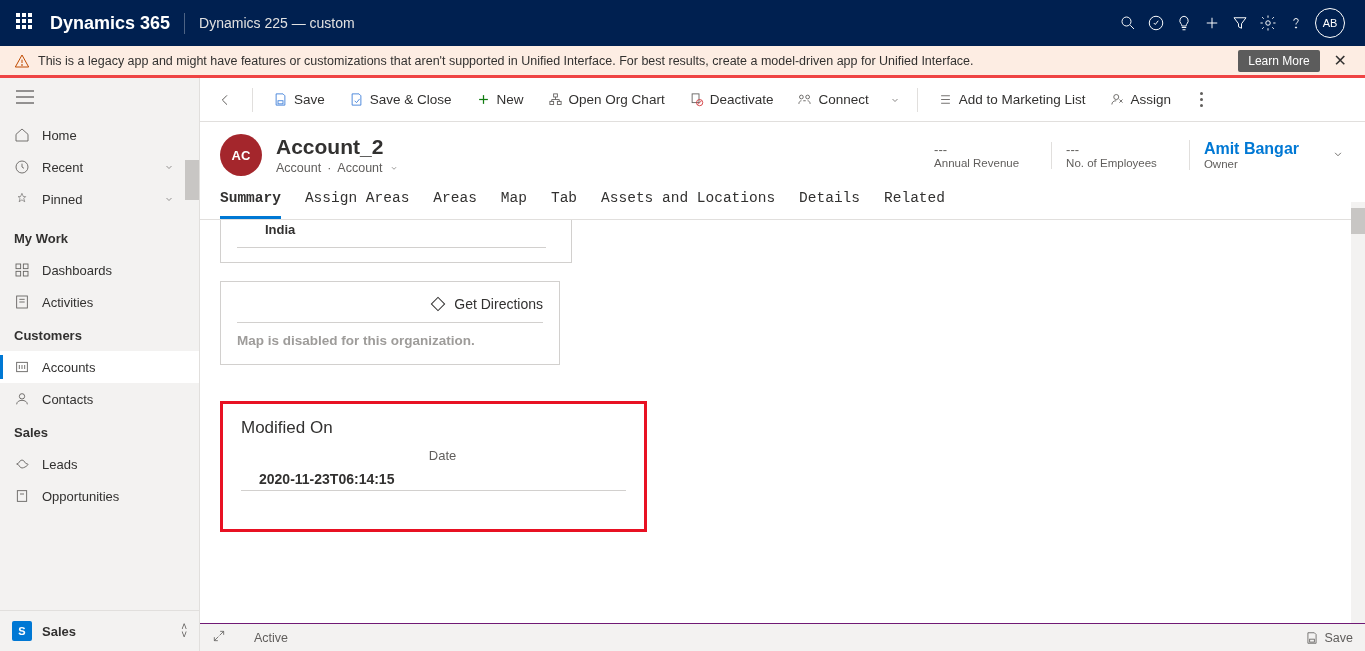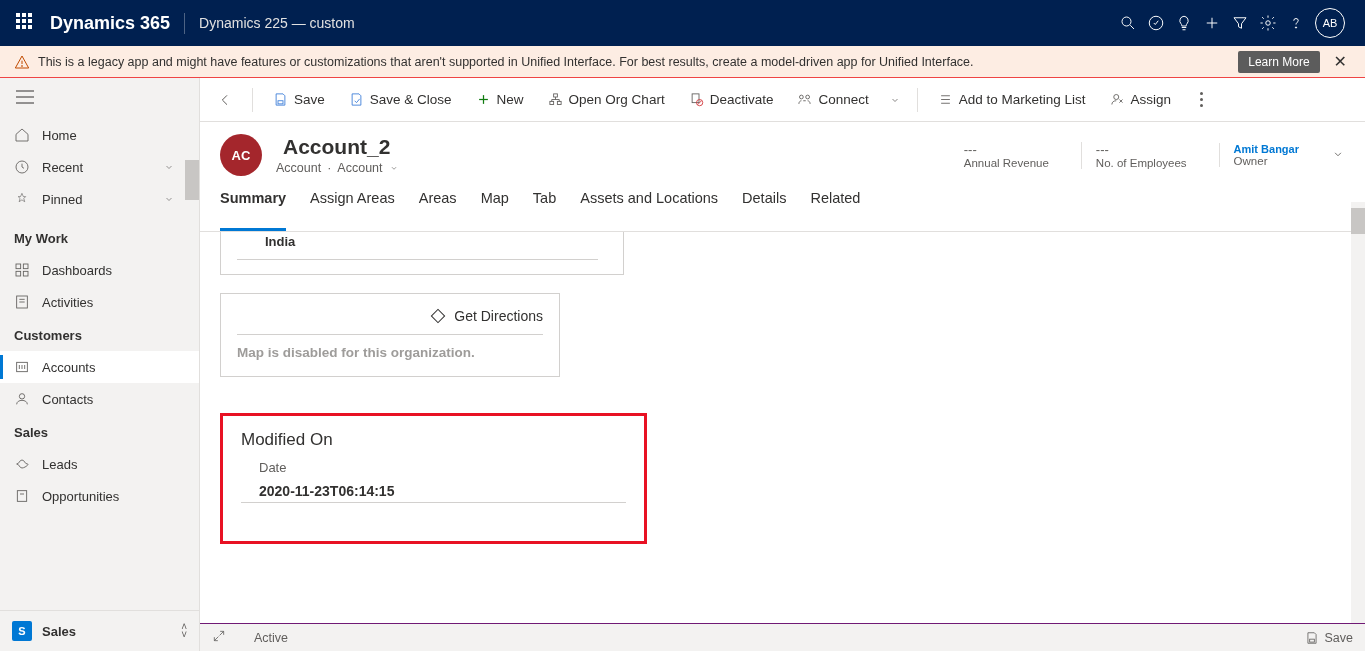--- a/index.html
+++ b/index.html
@@ -9,21 +9,21 @@
   .top-nav { background: #002050; color: #fff; height: 46px; display: flex; align-items: center; padding: 0 10px; }
   .waffle { width: 20px; height: 20px; display: grid; grid-template-columns: repeat(3,4px); grid-template-rows: repeat(3,4px); gap: 2px; margin: 0 14px 0 6px; cursor: pointer; }
   .waffle span { background: #fff; width: 4px; height: 4px; }
   .brand { font-size: 18px; font-weight: 600; padding-right: 14px; border-right: 1px solid rgba(255,255,255,0.3); }
   .env { font-size: 14px; padding-left: 14px; color: #e1e1e1; }
   .top-right { margin-left: auto; display: flex; align-items: center; gap: 10px; padding-right: 10px; }
   .top-icon { width: 18px; height: 18px; stroke: #fff; fill: none; stroke-width: 1.3; cursor: pointer; }
   .avatar { width: 30px; height: 30px; border: 1px solid #fff; border-radius: 50%; display: flex; align-items: center; justify-content: center; font-size: 11px; cursor: pointer; }
 
   
-  .warning { background: #FDEDE3; border-bottom: 1px solid #ef4444; height: 32px; display: flex; align-items: center; padding: 0 14px; font-size: 12.5px; color: #323130; }
+  .warning { background: #FDEDE3; border-bottom: 3px solid #ef4444; height: 32px; display: flex; align-items: center; padding: 0 14px; font-size: 12.5px; color: #323130; }
   .warning svg { width: 16px; height: 16px; stroke: #c04a00; fill: none; stroke-width: 1.5; margin-right: 8px; }
   .warning .spacer { flex: 1; }
   .learn-more { background: #5c5c5c; color: #fff; padding: 4px 10px; border-radius: 2px; font-size: 12px; cursor: pointer; margin-right: 10px; }
   .close-x { font-size: 16px; cursor: pointer; padding: 4px; }
 
   
   .layout { display: flex; height: calc(651px - 46px - 32px); }
 
   
   .sidebar { width: 200px; background: #f3f2f1; border-right: 1px solid #e1dfdd; display: flex; flex-direction: column; }
@@ -50,47 +50,47 @@
   .vr { width:1px; height:24px; background:#e1dfdd; margin: 0 6px; }
   .cmd { display: flex; align-items: center; padding: 6px 10px; cursor: pointer; font-size: 13.5px; gap: 6px; }
   .cmd svg { width: 15px; height: 15px; fill: none; stroke-width: 1.4; }
   .overflow-chev { width:24px; display:flex; justify-content:center; cursor:pointer; }
   .overflow-dots { width: 20px; display:flex; flex-direction:column; gap:3px; align-items:center; cursor:pointer; margin-left:6px;}
   .overflow-dots span{width:3px;height:3px;background:#605e5c;border-radius:50%;}
 
   
   .rec-header { display: flex; align-items: center; padding: 12px 20px 0 20px; }
   .rec-icon { width: 42px; height: 42px; border-radius: 50%; background: #a4262c; color:#fff; display:flex; align-items:center; justify-content:center; font-weight:600; font-size:13px; margin-right:14px;}
-  .rec-title h1 { font-size: 21px; font-weight: 600; margin-left: 7px; }
+  .rec-title h1 { font-size: 21px; font-weight: 600; }
   .rec-sub { font-size: 12.5px; color: #605e5c; display:flex; align-items:center; gap:6px; margin-top:2px;}
   .rec-sub svg{width:10px;height:10px;stroke:#605e5c;fill:none;stroke-width:1.5;}
   .rec-fields { margin-left: auto; display: flex; align-items: center; gap: 18px; }
   .rec-field { border-left: 1px solid #e1dfdd; padding: 0 14px; }
   .rec-field:first-child{border-left:none;}
   .rec-val { font-size: 13px; color: #605e5c; }
   .rec-lbl { font-size: 11.5px; color: #605e5c; }
-  .rec-owner .rec-val { color: #0078d4; font-weight:600; font-size:11px;}
+  .rec-owner .rec-val { color: #0078d4; font-weight:600; font-size:16px;}
   .expand-chev svg{width:14px;height:14px;stroke:#605e5c;fill:none;stroke-width:1.5;}
 
   
   .tabs { display:flex; gap: 24px; padding: 14px 20px 0 20px; border-bottom: 1px solid #e1dfdd; }
-  .tab { padding-bottom: 22px; font-size: 14.5px; cursor:pointer; }
+  .tab { padding-bottom: 10px; font-size: 14.5px; cursor:pointer;font-family:Liberation Mono, monospace; }
   .tab.active { font-weight: 600; border-bottom: 3px solid #0078d4; }
 
   
   .content { flex:1; overflow:auto; padding: 0 20px 14px 20px; background:#fff; position:relative;}
-  .card-partial { border:1px solid #d2d0ce; border-top:none; width:404px; padding: 0 25px 14px 16px;}
+  .card-partial { border:1px solid #d2d0ce; border-top:none; width:352px; padding: 0 25px 14px 16px;}
   .india { font-weight: 700; font-size: 13px; padding: 2px 0 10px 28px; border-bottom: 1px solid #d2d0ce;}
   .get-dir { border:1px solid #d2d0ce; width:340px; margin-top:18px; padding: 14px 16px 16px 16px;}
   .get-dir-row { display:flex; justify-content:flex-end; align-items:center; gap:8px; border-bottom:1px solid #d2d0ce; padding-bottom:10px; font-size:14px; cursor:pointer;}
   .get-dir-row svg{width:16px;height:16px;stroke:#323130;fill:none;stroke-width:1.5;}
   .map-disabled { color:#9e9c9a; font-size:13.5px; font-weight:600; padding-top:10px;}
   .highlight-card { border: 3px solid #e81123; width: 427px; margin-top: 36px; padding: 14px 18px 38px 18px;}
   .hc-title { font-size: 17px; margin-bottom: 10px; }
-  .hc-label { font-size: 13px; color:#605e5c; padding-left: 18px; margin-bottom:8px;}
+  .hc-label { font-size: 13px; color:#605e5c; padding-left: 18px; margin-bottom:8px;text-align:center;}
   .hc-value { font-size: 14px; font-weight:700; padding: 0 0 3px 18px; border-bottom:1px solid #d2d0ce;}
 
   
   .statusbar { height: 28px; background:#f3f2f1; border-top:1px solid #701a75; display:flex; align-items:center; padding:0 12px; font-size:12.5px; color:#605e5c;}
   .statusbar .expand-ic svg{width:14px;height:14px;stroke:#605e5c;fill:none;stroke-width:1.4;}
   .statusbar .status-txt{margin-left:28px;}
   .statusbar .save-right{margin-left:auto; display:flex; align-items:center; gap:6px; cursor:pointer;}
   .statusbar .save-right svg{width:14px;height:14px;stroke:#605e5c;fill:none;stroke-width:1.4;}
 
   

